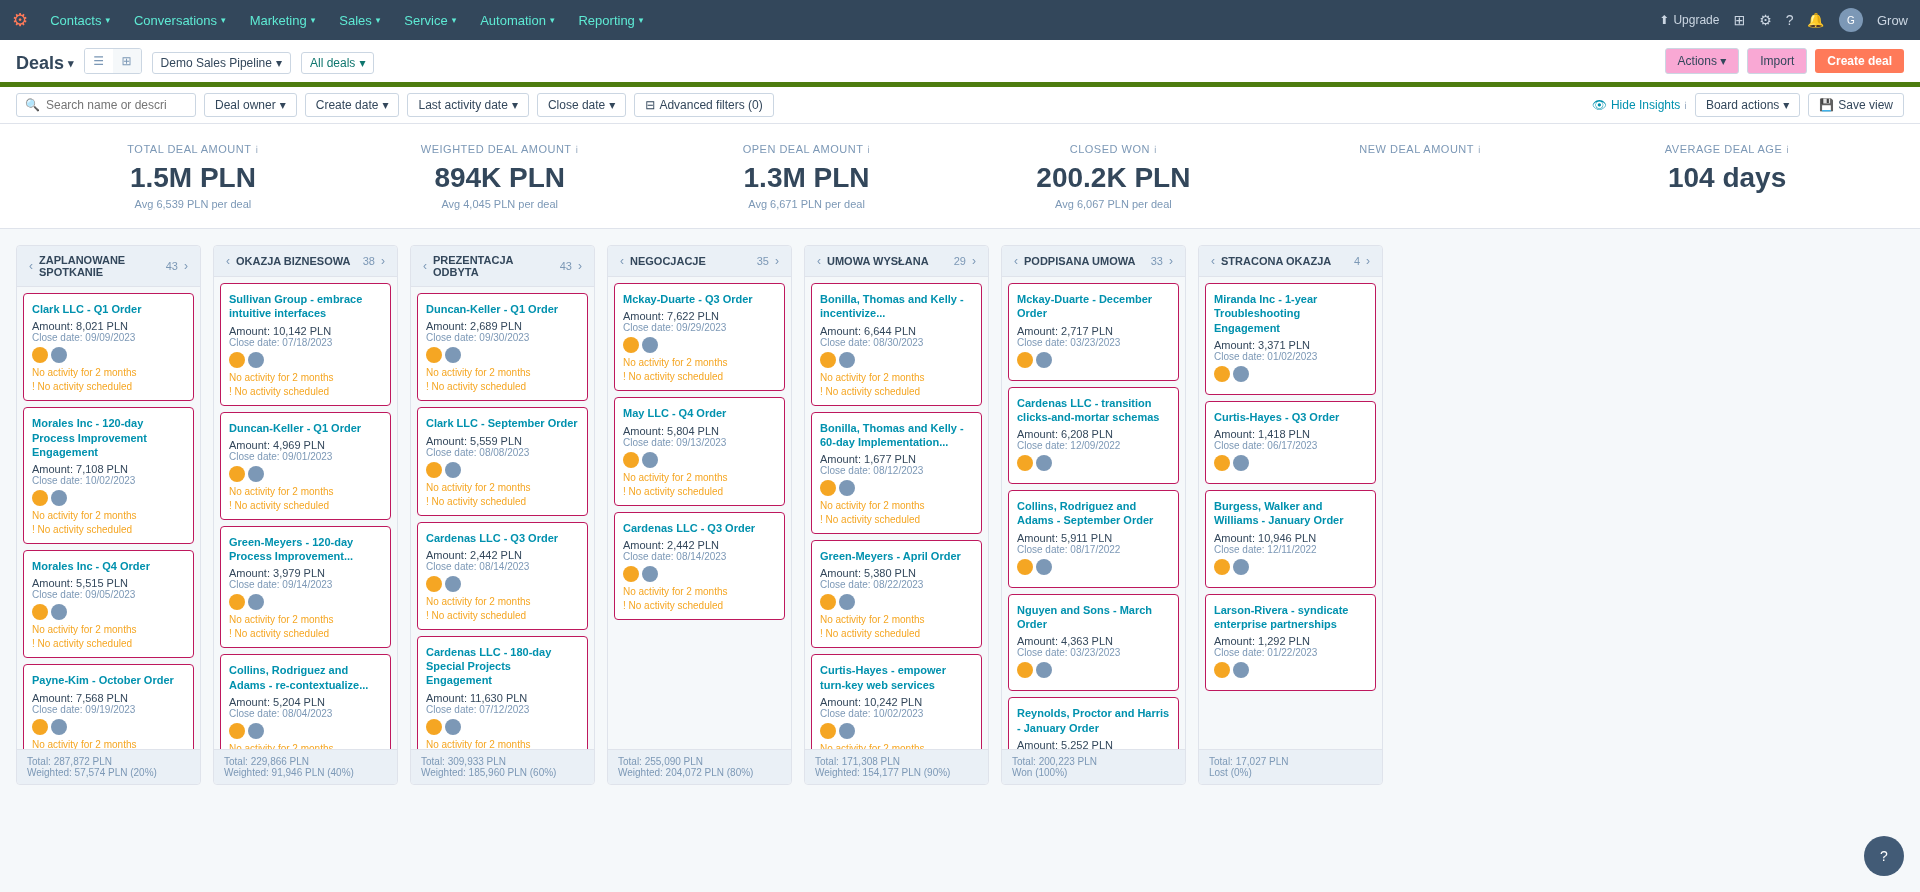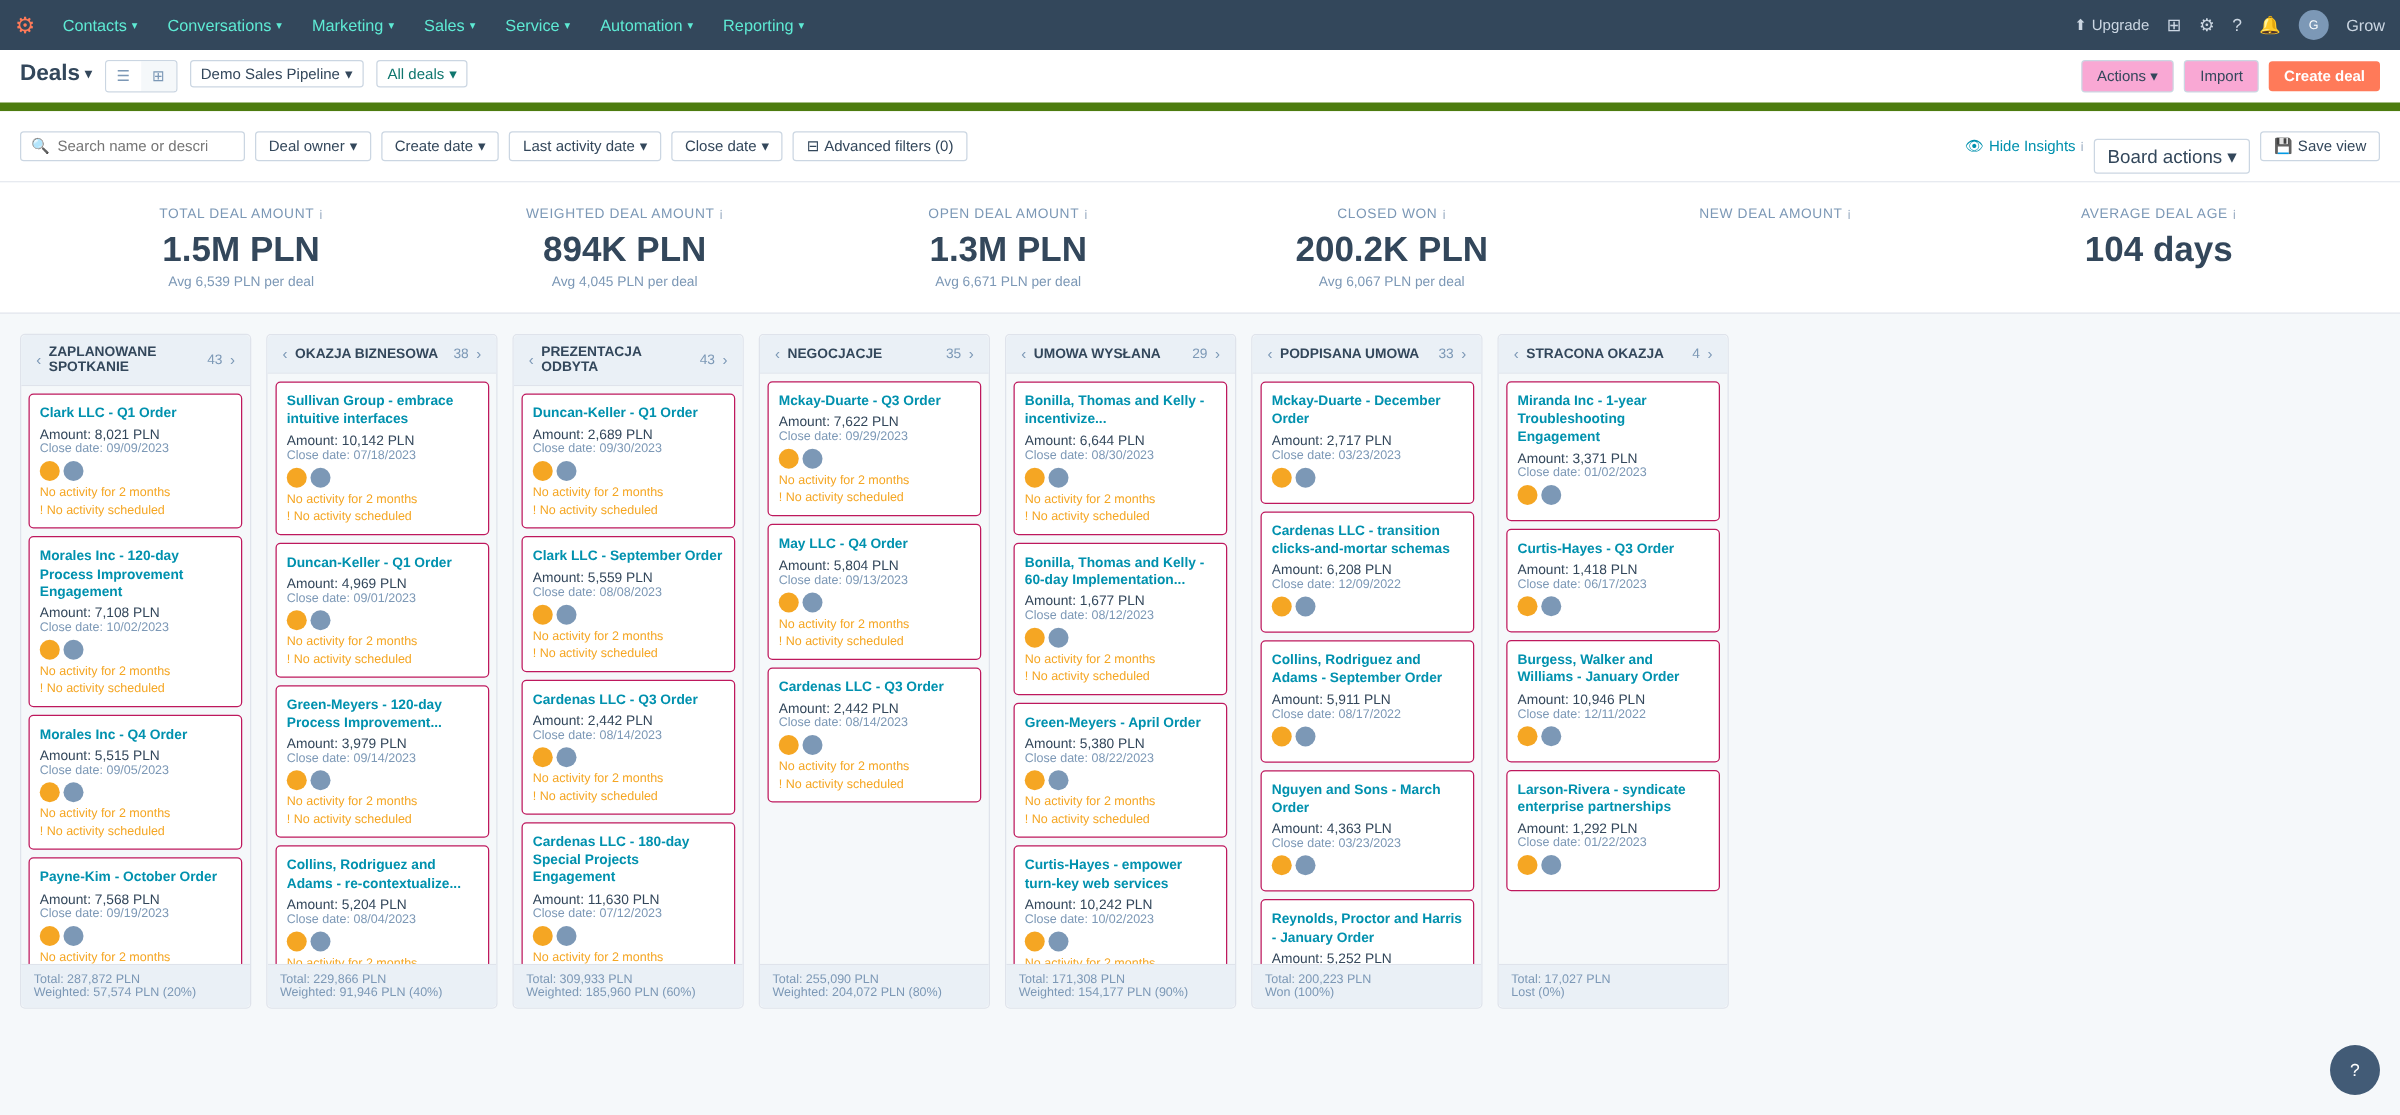--- a/index.html
+++ b/index.html
@@ -9,41 +9,41 @@
     .top-nav { background: #33475b; height: 40px; display: flex; align-items: center; padding: 0 12px; gap: 4px; }
     .nav-logo { color: #ff7a59; font-size: 18px; margin-right: 8px; }
     .nav-item { color: #5eead4; font-size: 13px; padding: 0 10px; height: 44px; display: flex; align-items: center; gap: 4px; cursor: pointer; }
     .nav-item .chevron { font-size: 9px; }
     .nav-right { margin-left: auto; display: flex; align-items: center; gap: 14px; color: #cbd6e2; }
     .nav-right-icon { cursor: pointer; font-size: 14px; color: #cbd6e2; }
     .nav-avatar { width: 24px; height: 24px; border-radius: 50%; background: #7c98b6; display: flex; align-items: center; justify-content: center; color: #fff; font-size: 10px; cursor: pointer; }
     .nav-grow { color: #cbd6e2; font-size: 13px; cursor: pointer; }
 
     
-    .sub-header { background: #fff; border-bottom: 7px solid #4d7c0f; padding: 8px 16px; display: flex; align-items: flex-start; gap: 10px; }
+    .sub-header { background: #fff; border-bottom: 5px solid #4d7c0f; padding: 8px 16px; display: flex; align-items: flex-end; gap: 10px; }
     .deals-title { font-size: 18px; font-weight: 600; color: #33475b; display: flex; align-items: center; gap: 4px; cursor: pointer; }
     .deals-title .chevron { font-size: 11px; }
     .view-toggle { display: flex; border: 1px solid #cbd6e2; border-radius: 3px; overflow: hidden; }
     .view-btn { width: 28px; height: 24px; display: flex; align-items: center; justify-content: center; cursor: pointer; background: #fff; color: #7c98b6; font-size: 12px; }
     .view-btn.active { background: #f5f8fa; }
     .pipeline-select { display: flex; align-items: center; gap: 4px; border: 1px solid #cbd6e2; border-radius: 3px; padding: 3px 8px; cursor: pointer; font-size: 12px; color: #33475b; background: #fff; }
     .filter-select { display: flex; align-items: center; gap: 4px; border: 1px solid #cbd6e2; border-radius: 3px; padding: 3px 8px; cursor: pointer; font-size: 12px; color: #0f766e; background: #fff; }
     .sub-header-right { margin-left: auto; display: flex; gap: 8px; align-items: center; }
     .btn-secondary { border: 1px solid #cbd6e2; border-radius: 3px; padding: 5px 12px; cursor: pointer; font-size: 12px; background: #f9a8d4; color: #33475b; }
     .btn-primary { border: none; border-radius: 3px; padding: 5px 12px; cursor: pointer; font-size: 12px; background: #ff7a59; color: #fff; font-weight: 600; }
 
     
     .filter-bar { background: #fff; border-bottom: 1px solid #dfe3eb; padding: 6px 16px; display: flex; align-items: center; gap: 8px; }
     .search-box { display: flex; align-items: center; border: 1px solid #cbd6e2; border-radius: 3px; padding: 4px 8px; gap: 6px; background: #fff; width: 180px; }
     .search-box input { border: none; outline: none; font-size: 12px; color: #33475b; width: 120px; }
     .search-icon { color: #7c98b6; font-size: 12px; }
     .filter-btn { display: flex; align-items: center; gap: 4px; border: 1px solid #cbd6e2; border-radius: 3px; padding: 4px 10px; cursor: pointer; font-size: 12px; color: #33475b; background: #fff; }
     .filter-bar-right { margin-left: auto; display: flex; align-items: center; gap: 8px; }
     .hide-insights-btn { display: flex; align-items: center; gap: 4px; color: #0091ae; font-size: 12px; cursor: pointer; }
-    .board-actions-btn { display: flex; align-items: flex-end; gap: 4px; border: 1px solid #cbd6e2; border-radius: 3px; padding: 4px 10px; cursor: pointer; font-size: 15px; background: #fff; color: #33475b; margin-top: 16px; }
+    .board-actions-btn { display: flex; align-items: flex-end; gap: 4px; border: 1px solid #cbd6e2; border-radius: 3px; padding: 4px 10px; cursor: pointer; font-size: 12px; background: #fff; color: #33475b; }
     .save-view-btn { display: flex; align-items: center; gap: 4px; border: 1px solid #cbd6e2; border-radius: 3px; padding: 4px 10px; cursor: pointer; font-size: 12px; background: #fff; color: #33475b; }
 
     
     .insights-bar { background: #fff; border-bottom: 1px solid #dfe3eb; padding: 18px 40px; display: flex; justify-content: space-between; align-items: flex-start; }
     .insight-item { text-align: center; flex: 1; }
     .insight-label { font-size: 11px; color: #7c98b6; font-weight: 500; text-transform: uppercase; letter-spacing: 0.5px; margin-bottom: 6px; display: flex; align-items: center; justify-content: center; gap: 4px; }
     .insight-value { font-size: 28px; font-weight: 700; color: #33475b; }
     .insight-sub { font-size: 11px; color: #7c98b6; margin-top: 4px; }
     .insight-divider { width: 1px; background: #eaf0f6; }
 

